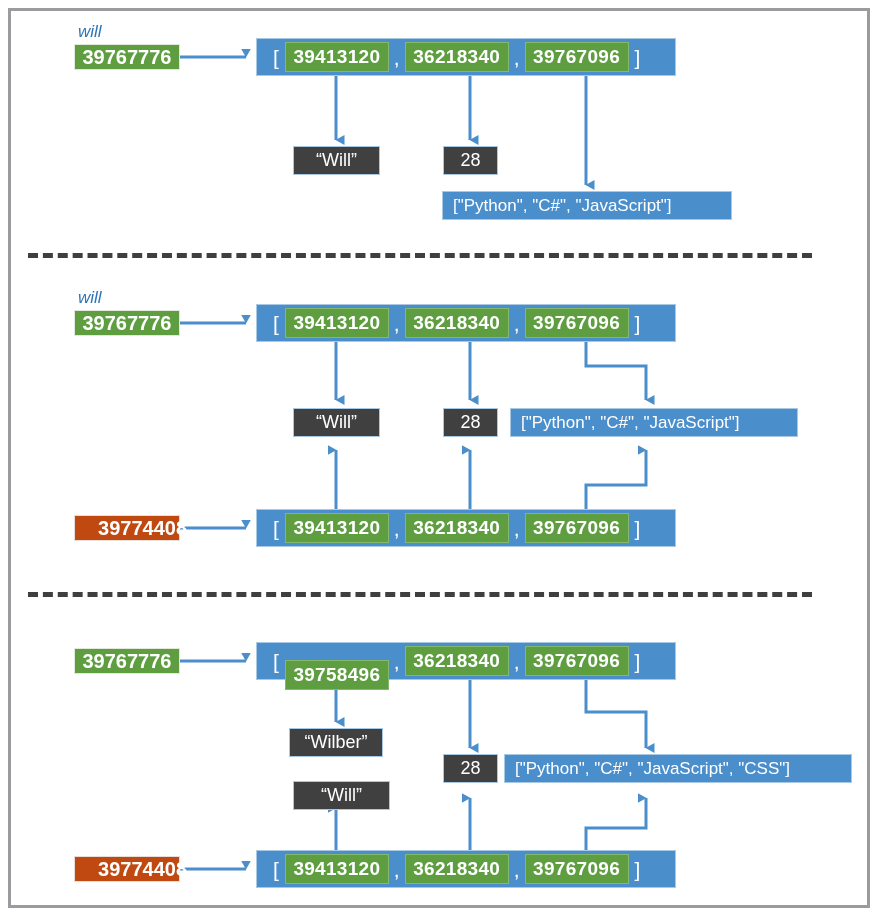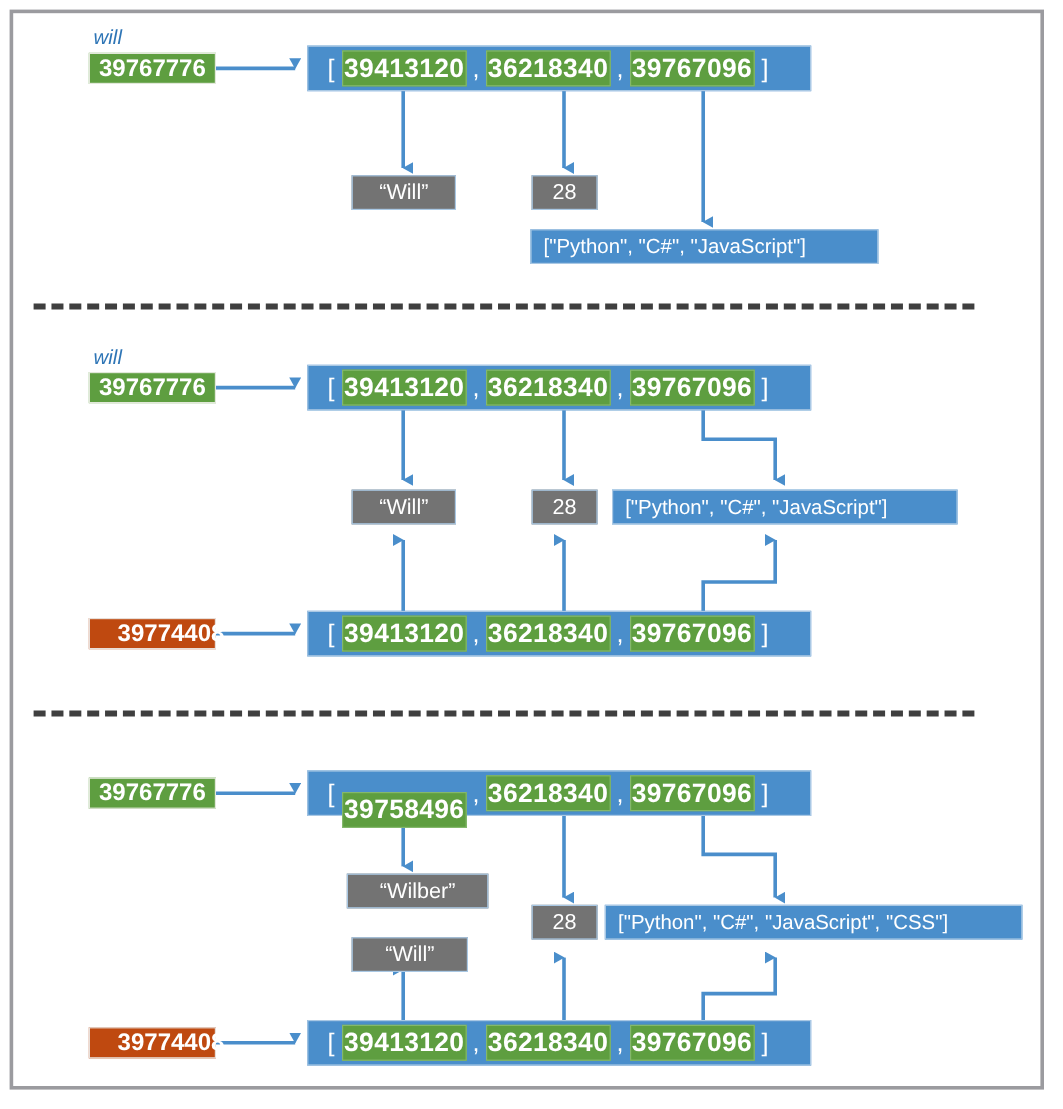--- a/index.html
+++ b/index.html
@@ -36,21 +36,21 @@
     position: absolute;
     box-sizing: border-box;
     color: #ffffff;
     display: flex;
     align-items: center;
     justify-content: center;
     white-space: nowrap;
     letter-spacing: 0px;
   }
   .bluebox {
-    background: #737373;
+    background: #404040;
     border: 1px solid #a9c8e4;
     font-size: 18px;
   }
   .listbox {
     background: #4a8ecb;
     border: 1px solid #a9c8e4;
     justify-content: flex-start;
     padding-left: 10px;
     font-size: 17px;
   }
@@ -87,21 +87,21 @@
   .comma {
     color: #ffffff;
     font-size: 21px;
     padding: 0 5px;
     line-height: 1;
   }
   .slot {
     background: #5e9e40;
     border: 1px solid #84b86c;
     color: #ffffff;
-    font-size: 22px;
+    font-size: 19px;
     font-weight: bold;
     padding: 2px 6px;
     box-sizing: border-box;
     height: 30px;
     display: flex;
     align-items: center;
     justify-content: center;
     letter-spacing: 0.3px;
   }
   .varlabel {
@@ -229,21 +229,21 @@
   <div class="slotwrap" style="left:256px; top:642px; width:420px; height:38px;">
     <span class="bracket">[</span>
     <span class="slot" style="width:104px;margin-top:27px;">39758496</span>
     <span class="comma">,</span>
     <span class="slot" style="width:104px;">36218340</span>
     <span class="comma">,</span>
     <span class="slot" style="width:104px;">39767096</span>
     <span class="bracket">]</span>
   </div>
 
-  <div class="box bluebox" style="left:289px; top:728px; width:118px; height:29px;">“Wilber”</div>
+  <div class="box bluebox" style="left:289px; top:728px; width:94px; height:29px;">“Wilber”</div>
   <div class="box bluebox" style="left:293px; top:781px; width:97px; height:29px;">“Will”</div>
   <div class="box bluebox" style="left:443px; top:754px; width:55px; height:29px;">28</div>
   <div class="box listbox" style="left:504px; top:754px; width:348px; height:29px;">["Python", "C#", "JavaScript", "CSS"]</div>
 
   <div class="box orangeref" style="left:74px; top:856px; width:106px; height:26px;">39774408</div>
 
   <div class="slotwrap" style="left:256px; top:850px; width:420px; height:38px;">
     <span class="bracket">[</span>
     <span class="slot" style="width:104px;">39413120</span>
     <span class="comma">,</span>

